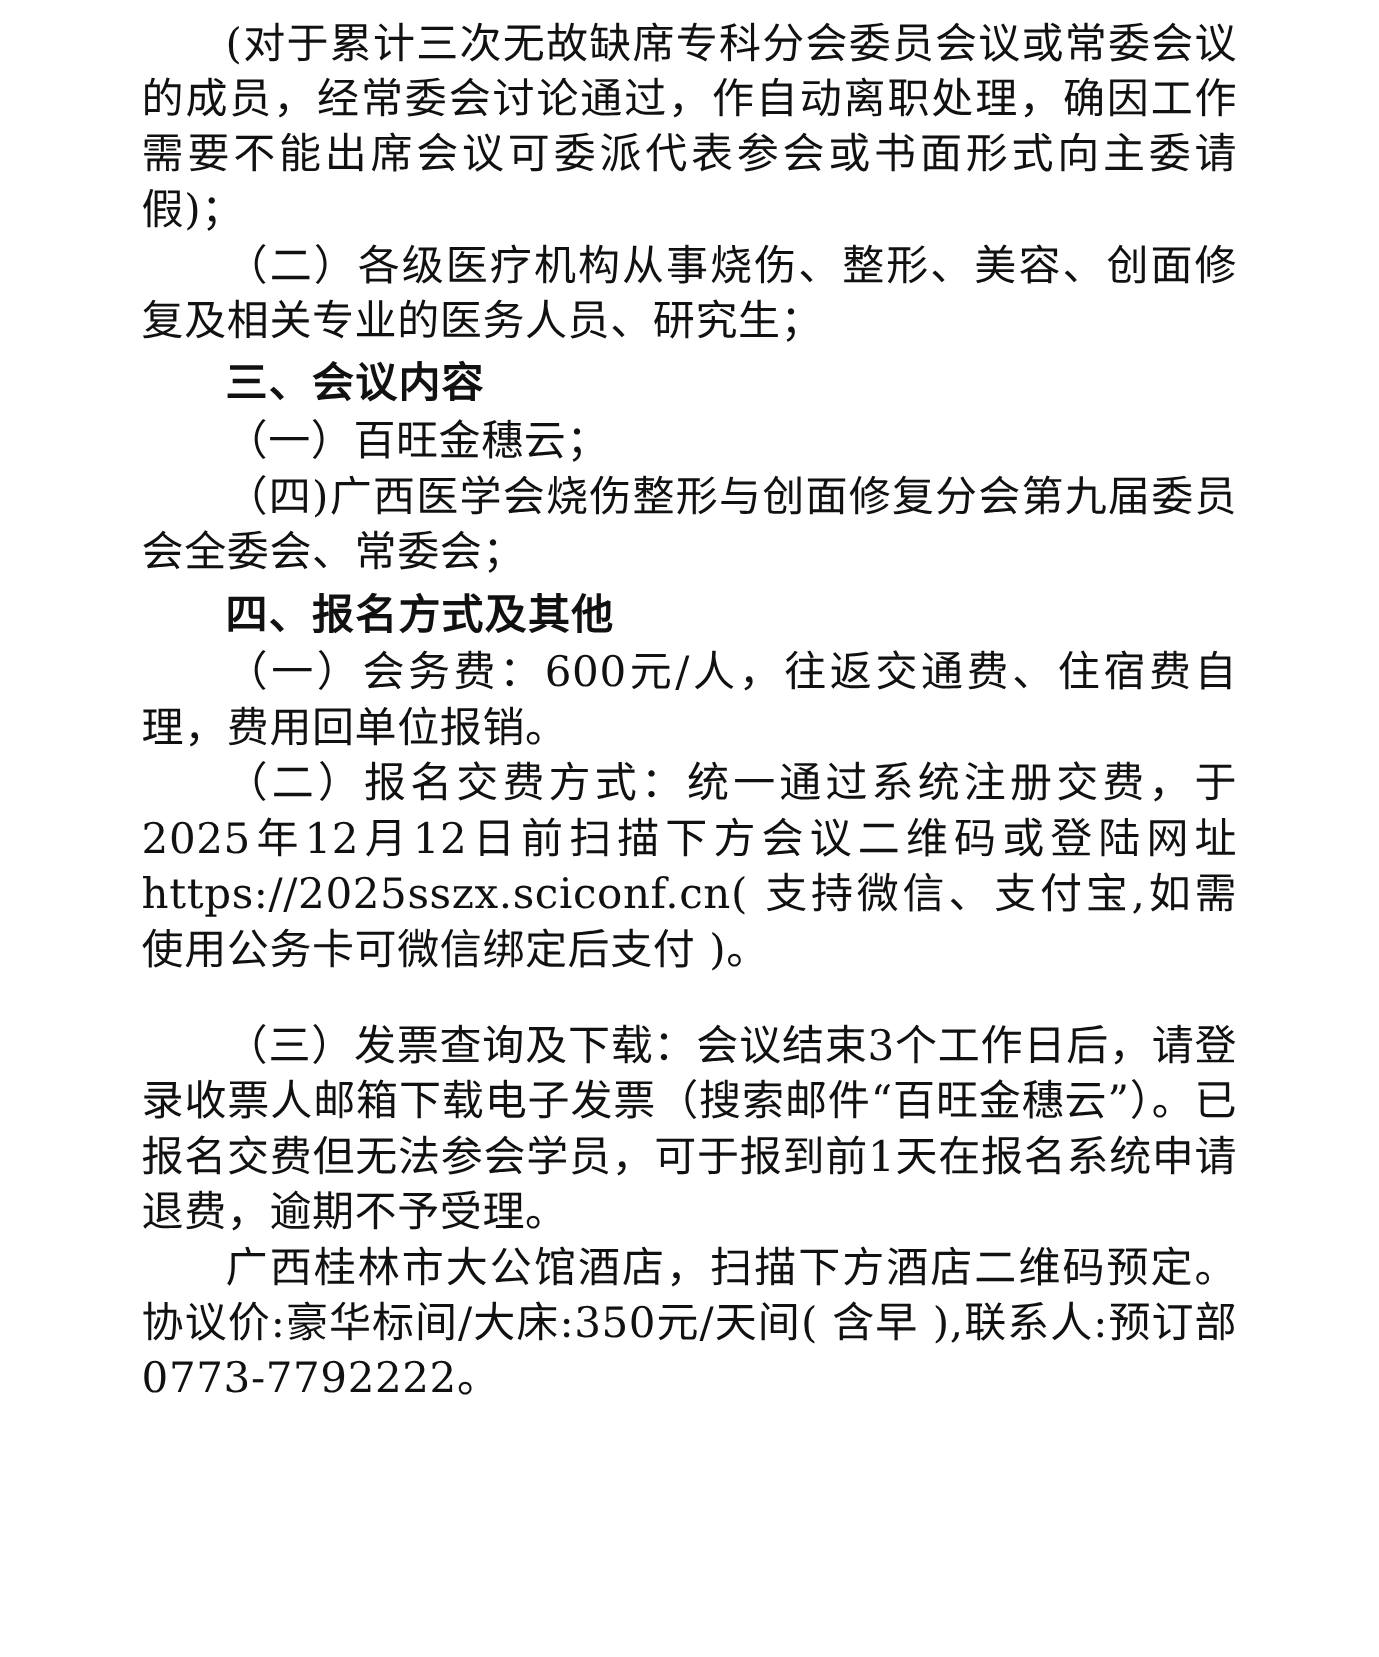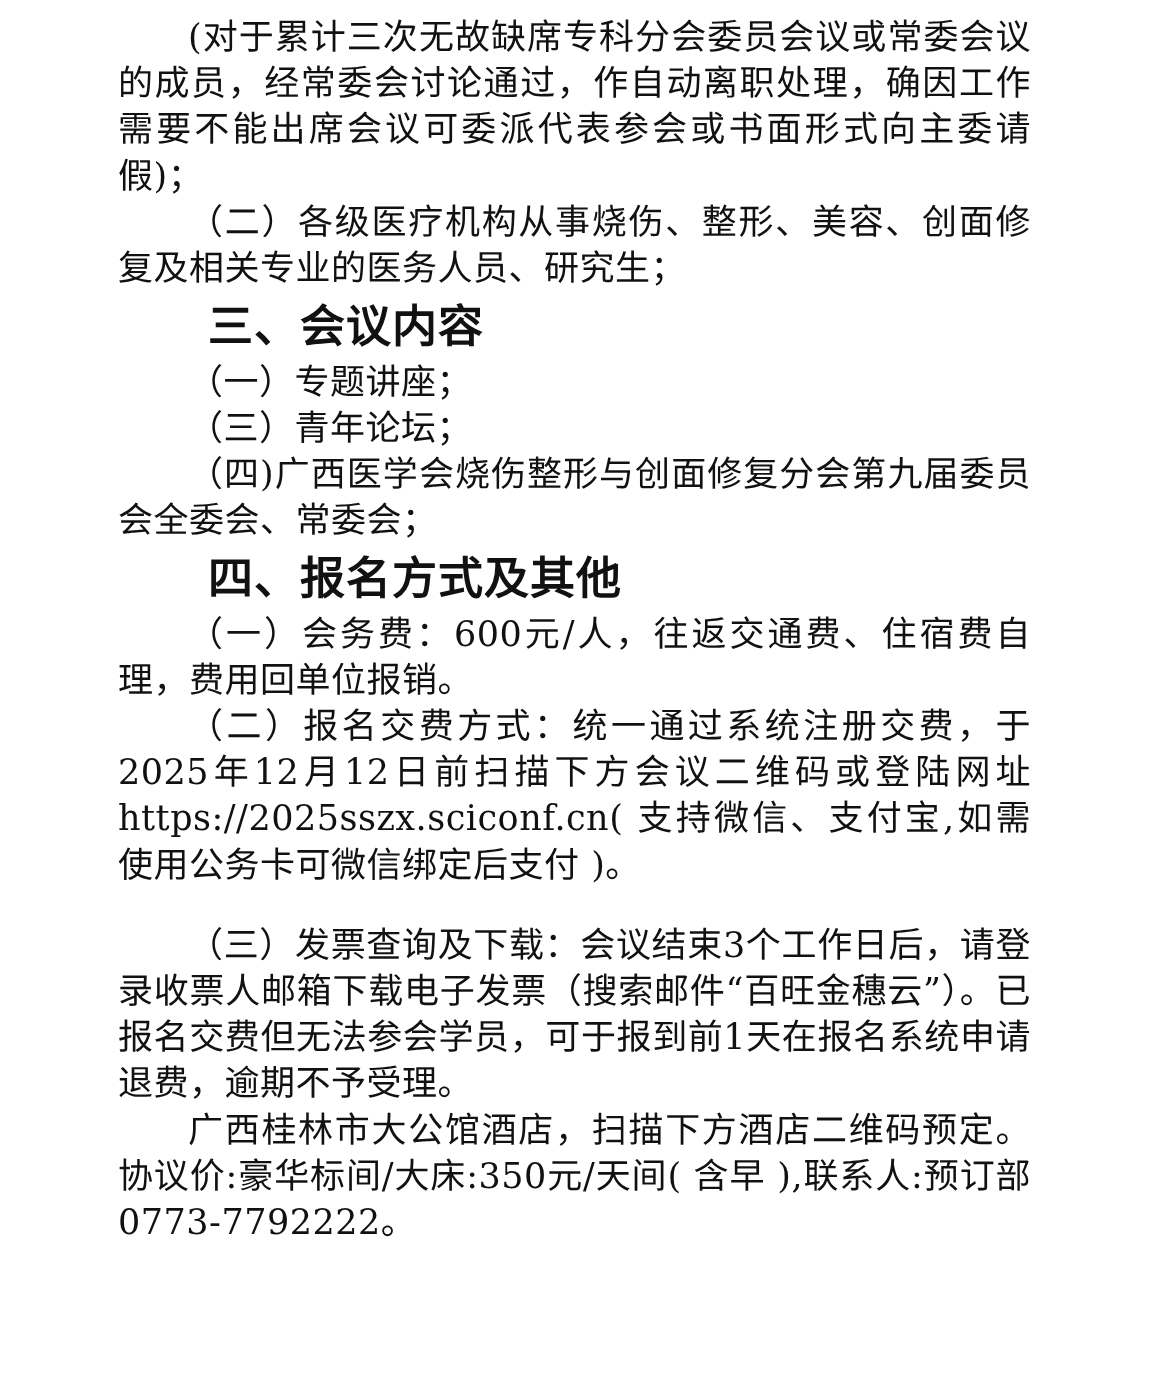--- a/index.html
+++ b/index.html
@@ -30,21 +30,21 @@
     margin: 0;
     padding: 0;
   }
   .para {
     text-indent: 2em;
   }
   .heading {
     text-indent: 2em;
     font-weight: bold;
     font-family: "DejaVu Sans", "Liberation Sans", sans-serif;
-    font-size: 45px;
+    font-size: 35px;
     letter-spacing: 1px;
     margin-top: 6px;
     margin-bottom: 2px;
   }
   .list-line {
     text-indent: 2em;
   }
   .spacer {
     height: 34px;
   }
@@ -53,22 +53,21 @@
 <body>
 
 <div class="page">
   <div class="doc-body">
 
     <p class="para">(对于累计三次无故缺席专科分会委员会议或常委会议的成员，经常委会讨论通过，作自动离职处理，确因工作需要不能出席会议可委派代表参会或书面形式向主委请假)；</p>
     <p class="para">（二）各级医疗机构从事烧伤、整形、美容、创面修复及相关专业的医务人员、研究生；</p>
 
     <p class="heading">三、会议内容</p>
 
-    <p class="list-line">（一）专题讲座；</p>
-    <p class="list-line">（三）青年论坛；</p>
+    <p class="list-line">（一）百旺金穗云；</p>
     <p class="para">（四)广西医学会烧伤整形与创面修复分会第九届委员会全委会、常委会；</p>
 
     <p class="heading">四、报名方式及其他</p>
 
     <p class="para">（一）会务费：600元/人，往返交通费、住宿费自理，费用回单位报销。</p>
     <p class="para">（二）报名交费方式：统一通过系统注册交费，于2025年12月12日前扫描下方会议二维码或登陆网址https://2025sszx.sciconf.cn( 支持微信、支付宝,如需使用公务卡可微信绑定后支付 )。</p>
 
     <div class="spacer"></div>
 
     <p class="para">（三）发票查询及下载：会议结束3个工作日后，请登录收票人邮箱下载电子发票（搜索邮件“百旺金穗云”）。已报名交费但无法参会学员，可于报到前1天在报名系统申请退费，逾期不予受理。</p>

